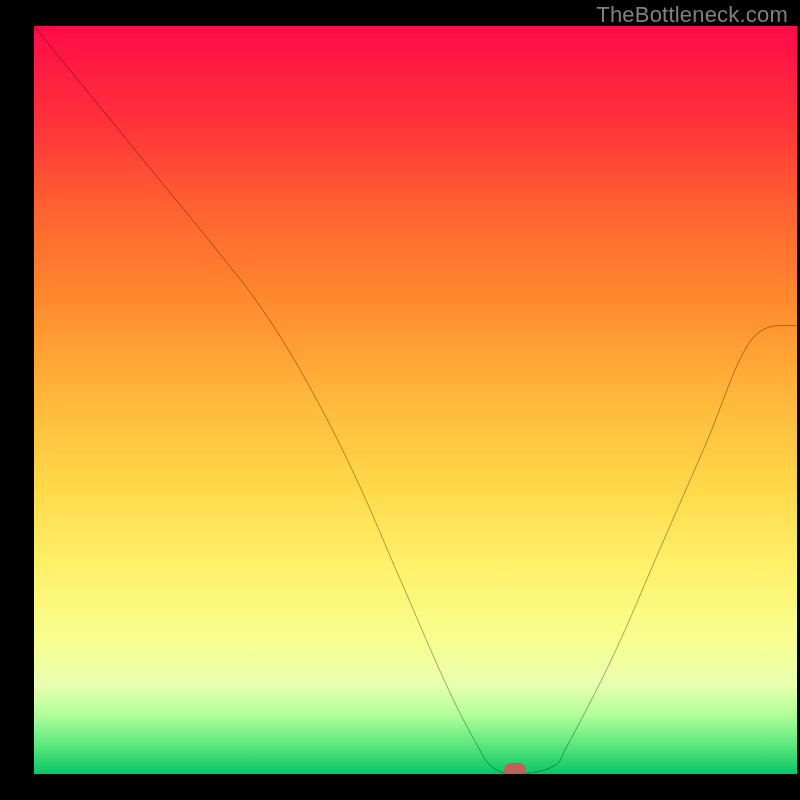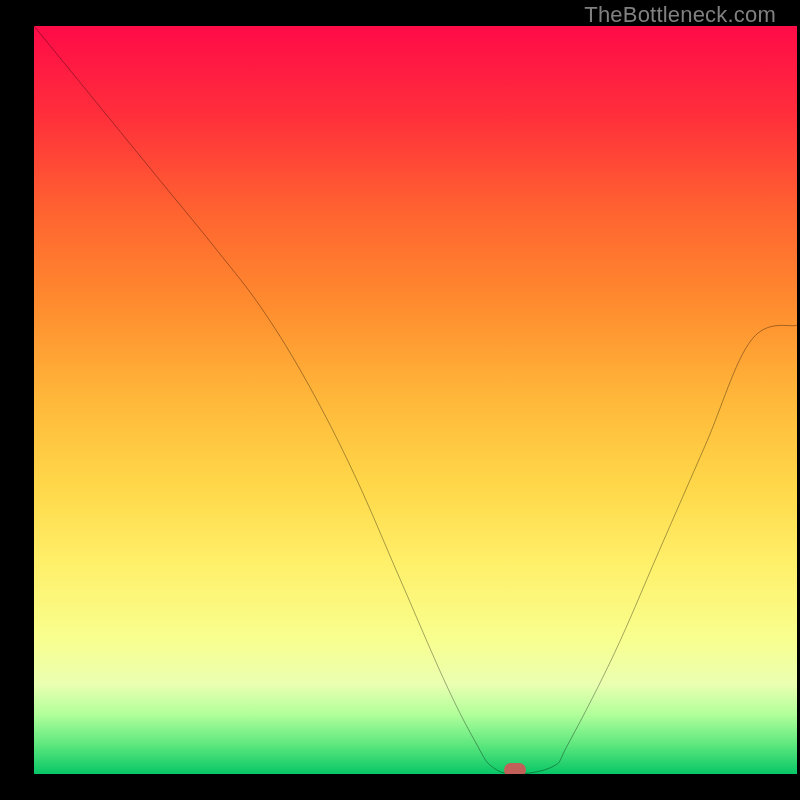--- a/index.html
+++ b/index.html
@@ -13,21 +13,21 @@
   }
   .frame {
     position: relative;
     width: 800px;
     height: 800px;
     background: #000;
   }
   .watermark {
     position: absolute;
     top: 2px;
-    right: 24px;
+    right: 12px;
     color: #808080;
     font-size: 22px;
     font-weight: 500;
     letter-spacing: 0.2px;
     z-index: 20;
     margin-left: 16px;
   }
   .plot {
     position: absolute;
     left: 34px;       

